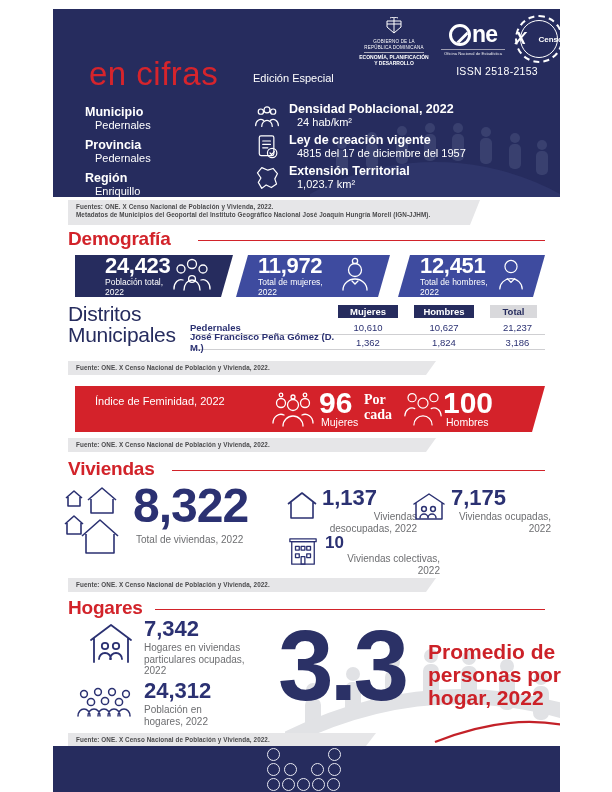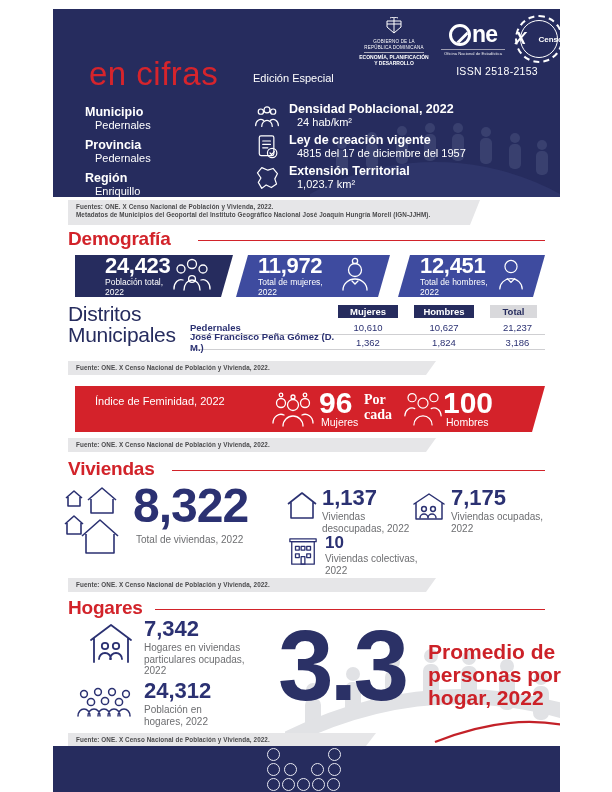--- a/index.html
+++ b/index.html
@@ -90,21 +90,21 @@
   .fem-96l{position:absolute;left:246px;top:30px;font-size:10.5px;}
   .fem-por{position:absolute;left:289px;top:6px;font-size:14px;font-weight:700;line-height:15px;}
   .fem-icon-m{position:absolute;left:328px;top:5px;}
   .fem-100{position:absolute;left:368px;top:0px;font-size:30px;font-weight:700;}
   .fem-100l{position:absolute;left:371px;top:30px;font-size:10.5px;}
 
   
   .viv-num-big{position:absolute;left:133px;top:478px;color:#2b3172;font-size:48px;font-weight:700;letter-spacing:-1px;}
   .viv-label-big{position:absolute;left:136px;top:534px;color:#6d6e71;font-size:10px;line-height:11.5px;width:115px;}
   .mini-stat .num{color:#2b3172;font-weight:700;}
-  .mini-stat .lbl{color:#6d6e71;font-size:10px;line-height:11.5px;}
+  .mini-stat .lbl{color:#6d6e71;font-size:10px;line-height:11.5px;text-align:right;}
   .gray-lbl{color:#6d6e71;font-size:10px;line-height:11.5px;}
   .navy-num{color:#2b3172;font-weight:700;}
 
   
   .hog-big{position:absolute;left:278px;top:608px;color:#2b3166;font-size:100px;font-weight:700;letter-spacing:-4px;}
   .hog-big-label{position:absolute;left:428px;top:640px;color:#cc2128;font-size:21px;font-weight:700;line-height:23px;width:150px;}
 
   
   .footer{position:absolute;left:53px;top:746px;width:507px;height:46px;background:#262c5e;
           display:flex;align-items:center;justify-content:center;}

